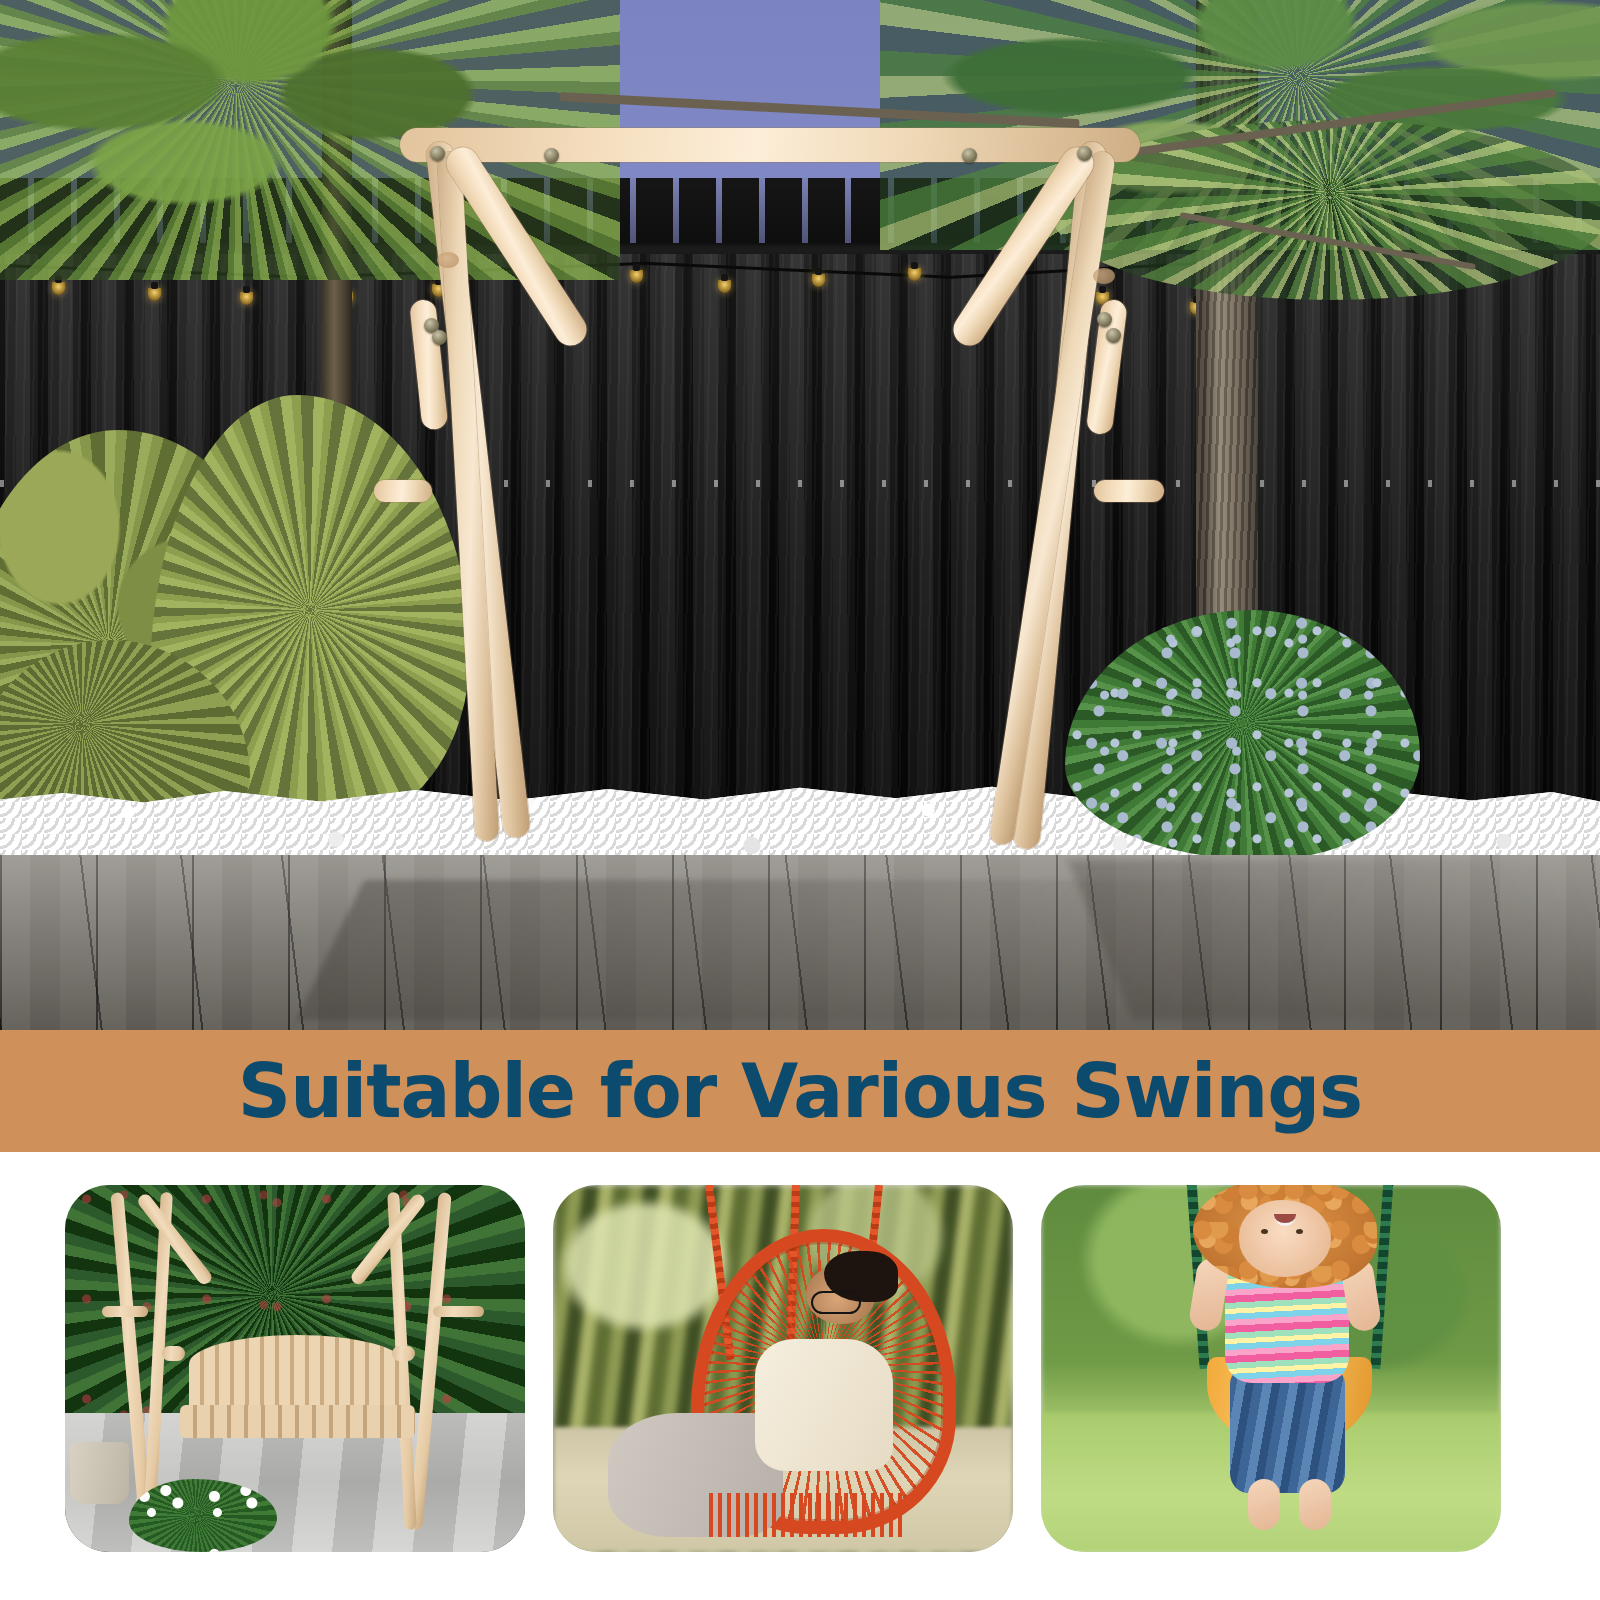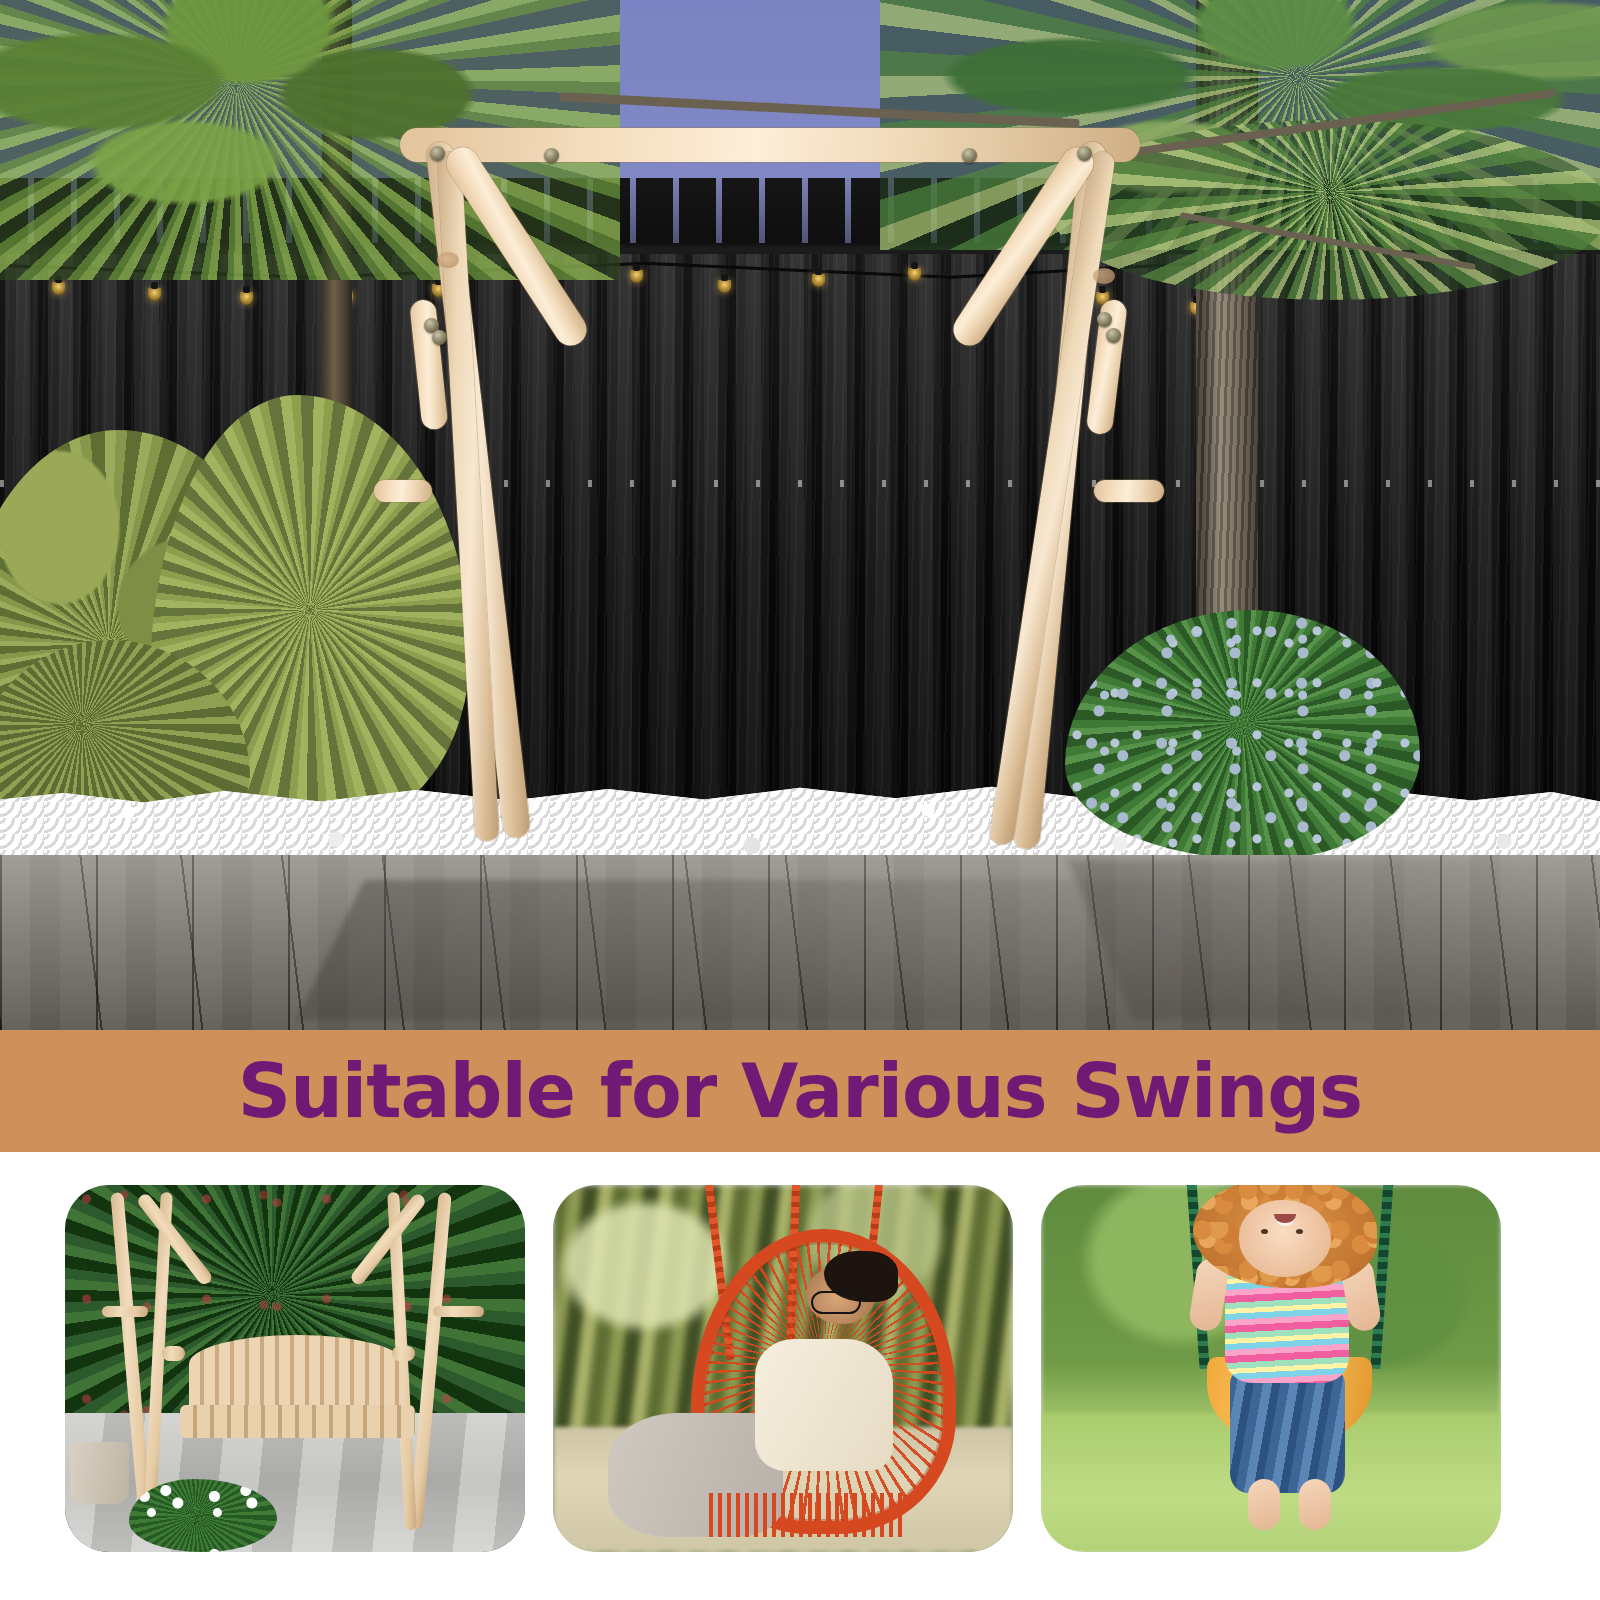--- a/index.html
+++ b/index.html
@@ -152,21 +152,21 @@
   .bolt{position:absolute;width:15px;height:15px;border-radius:50%;
     background:radial-gradient(circle at 38% 32%,#c9c3a8,#7c7558 60%,#4b4635);
     box-shadow:0 1px 2px rgba(0,0,0,.45);}
   .knot{position:absolute;width:22px;height:16px;border-radius:50%;
     background:radial-gradient(ellipse at 40% 40%,#d6b187,#b08a5d);opacity:.75;}
 
   
   .banner{position:absolute;left:0;top:1030px;width:1600px;height:122px;background:#cf9159;}
   .banner-text{position:absolute;left:0;top:0;width:1600px;height:122px;
     display:flex;align-items:center;justify-content:center;
-    color:#701a75;font-size:74px;font-weight:bold;letter-spacing:-1px;
+    color:#0c4a6e;font-size:74px;font-weight:bold;letter-spacing:-1px;
     font-family:"DejaVu Sans",sans-serif;
     text-shadow:0 1px 0 rgba(0,0,0,.04);}
 
   
   .thumbs{position:absolute;left:0;top:1152px;width:1600px;height:448px;background:#fff;}
   .thumb{position:absolute;top:33px;width:460px;height:367px;border-radius:44px;overflow:hidden;
      background:#ddd;}
   .t1{left:65px;} .t2{left:553px;} .t3{left:1041px;}
 
   

